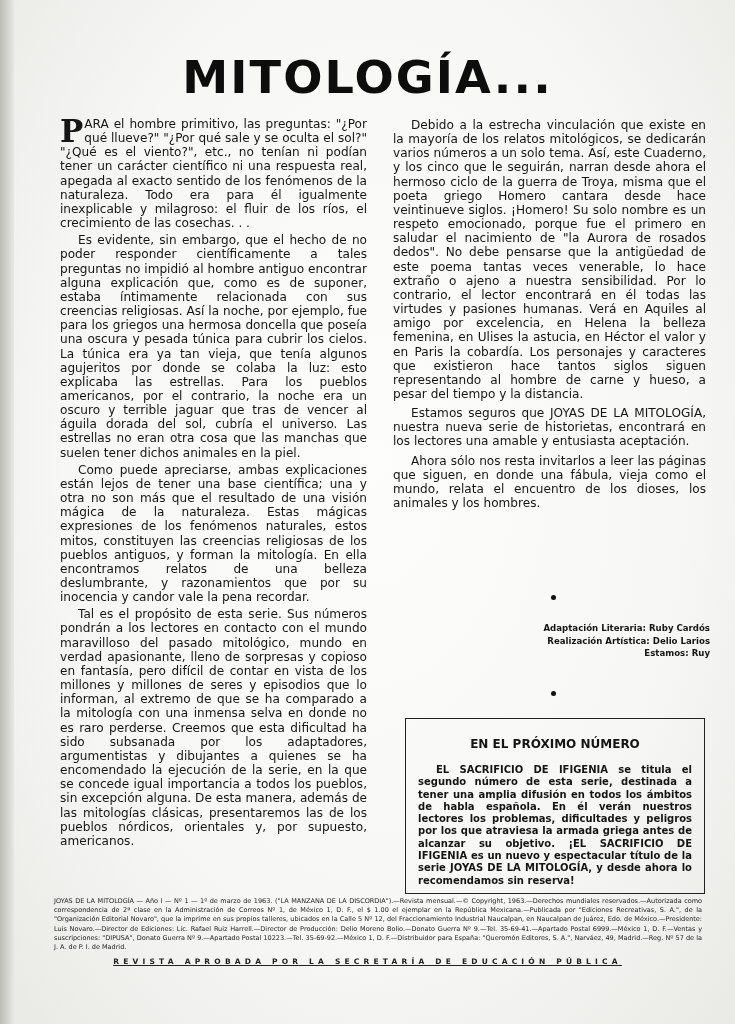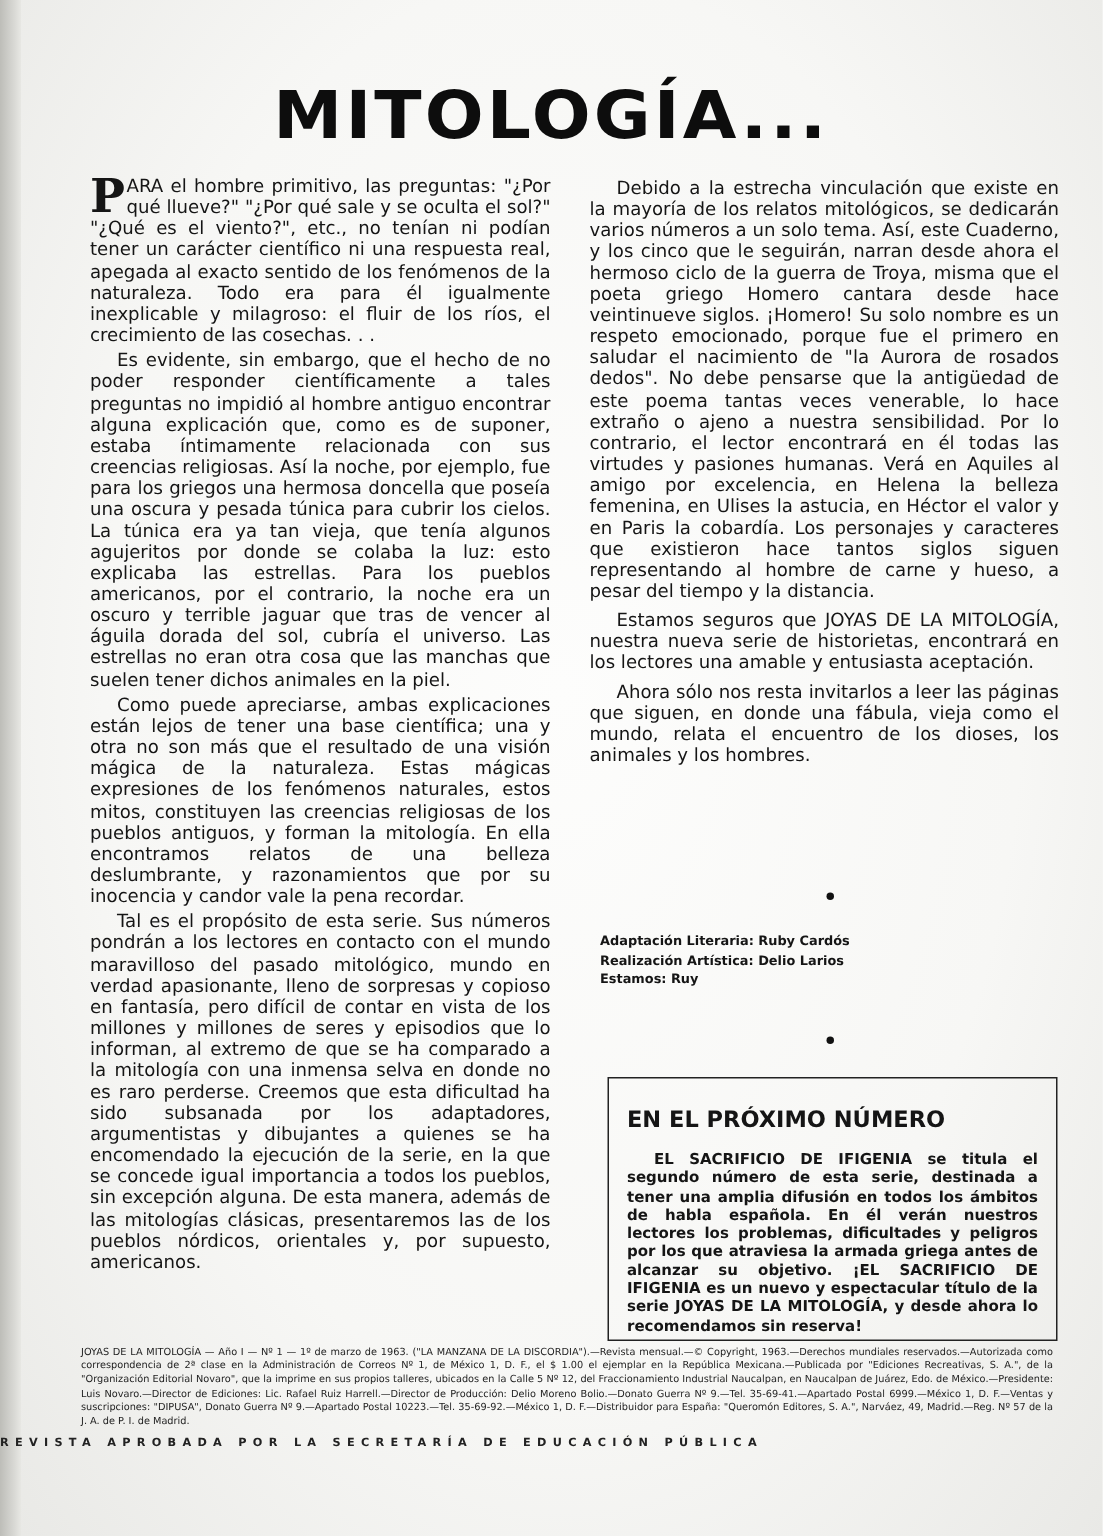--- a/index.html
+++ b/index.html
@@ -36,41 +36,41 @@
   .dropcap {
     font-family:"DejaVu Serif", serif; font-size:31px; font-weight:bold;
     float:left; line-height:26px; margin-right:1px; margin-top:1px;
   }
   .first { text-indent:0 !important; }
   .bullet {
     position:absolute; width:5px; height:5px; border-radius:50%; background:#111;
   }
   .credits {
     position:absolute; left:400px; width:310px; top:622px;
-    text-align:left; font-size:8.6px; font-weight:bold; line-height:12.5px;
+    text-align:right; font-size:8.6px; font-weight:bold; line-height:12.5px;
   }
   .next-box {
     position:absolute; left:405px; top:718px; width:300px; height:176px;
     border:1.5px solid #222; box-sizing:border-box;
     padding:18px 12px 0 12px;
   }
   .next-title {
-    text-align:left; font-size:15px; font-weight:bold; margin-bottom:13px;
+    text-align:center; font-size:12px; font-weight:bold; margin-bottom:13px;
   }
   .next-text {
     font-size:10px; font-weight:bold; line-height:12.3px; text-align:justify;
     text-indent:18px;
   }
   .imprint {
     position:absolute; left:54px; top:897px; width:648px;
     font-size:6.5px; line-height:9.2px; text-align:justify; color:#222;
   }
   .approved {
-    position:absolute; left:0; width:735px; top:957px; 
-    font-size:7.5px; font-weight:bold; letter-spacing:4.2px; color:#222;
+    position:absolute; left:0; width:735px; top:957px; text-align:center;
+    font-size:7.5px; font-weight:bold; letter-spacing:4.2px; color:#222;text-decoration:underline;
   }
 </style>
 </head>
 <body>
 
 <div class="edge-left"></div>
 <div class="page"></div>
 
 <div class="title">MITOLOGÍA...</div>
 

